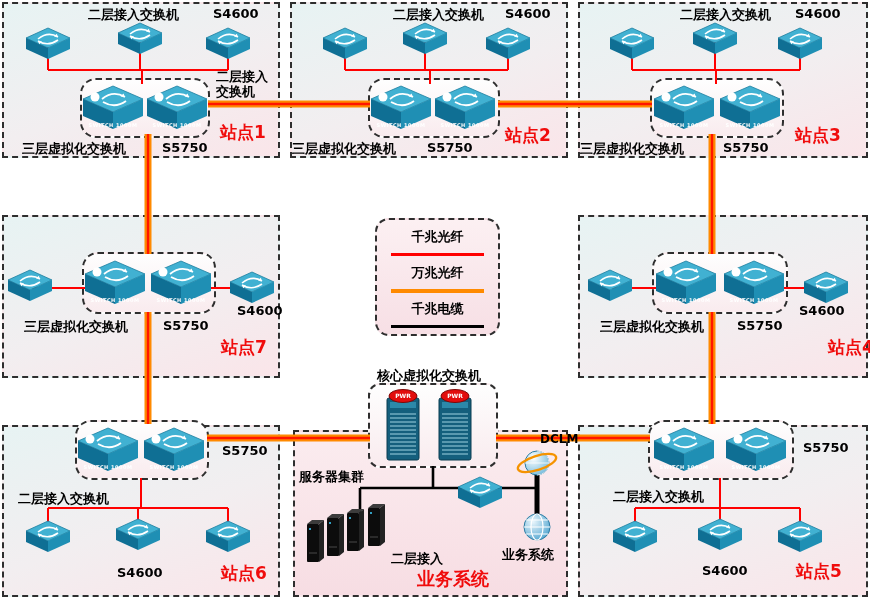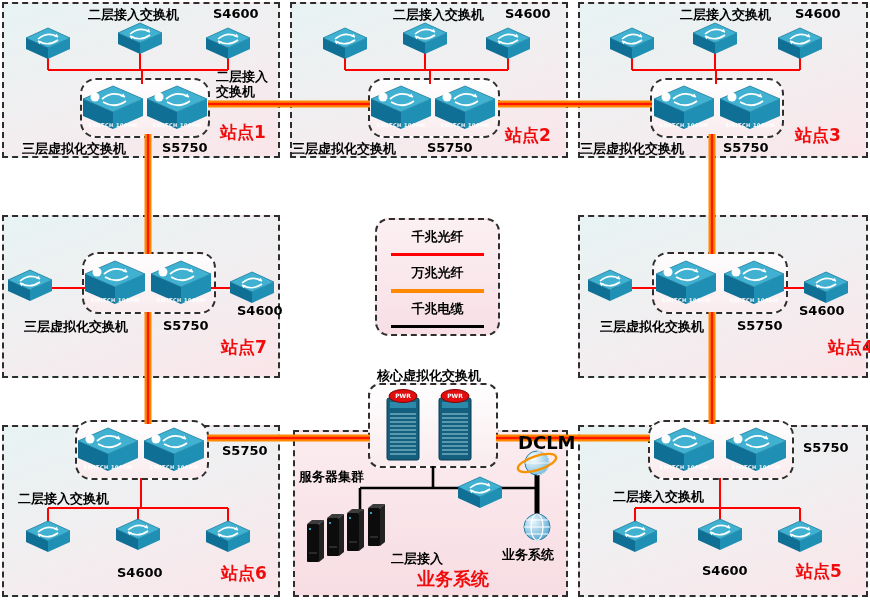--- a/index.html
+++ b/index.html
@@ -408,18 +408,18 @@
   <div class="lbl" style="left:117px;top:565px">S4600</div>
   <div class="lbl red" style="left:221px;top:562px">站点6</div>
 
   <div class="lbl" style="left:803px;top:440px">S5750</div>
   <div class="lbl" style="left:613px;top:488px">二层接入交换机</div>
   <div class="lbl" style="left:702px;top:563px">S4600</div>
   <div class="lbl red" style="left:796px;top:560px">站点5</div>
 
   <div class="lbl" style="left:377px;top:367px">核心虚拟化交换机</div>
   <div class="lbl" style="left:299px;top:468px">服务器集群</div>
-  <div class="lbl" style="left:518px;top:432px;font-size:18px">DCLM</div>
+  <div class="lbl" style="left:540px;top:432px;font-size:12px">DCLM</div>
   <div class="lbl" style="left:391px;top:550px">二层接入</div>
   <div class="lbl" style="left:502px;top:546px">业务系统</div>
   <div class="lbl red big" style="left:417px;top:567px">业务系统</div>
 
 </div>
 
 </body></html>

